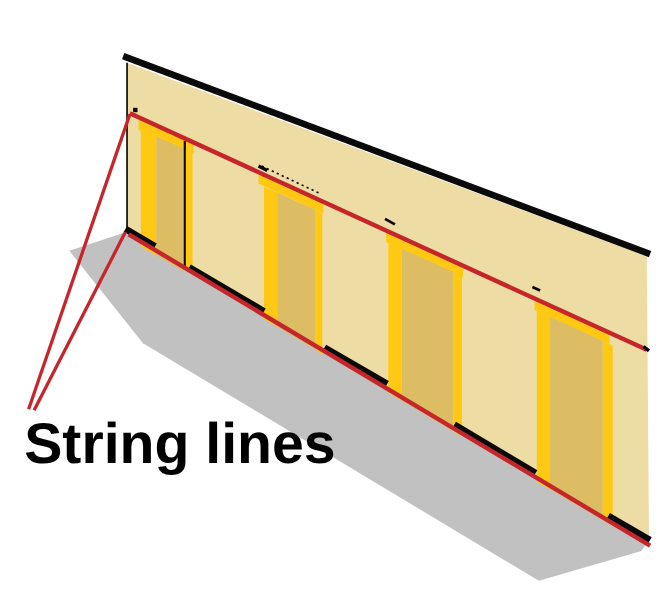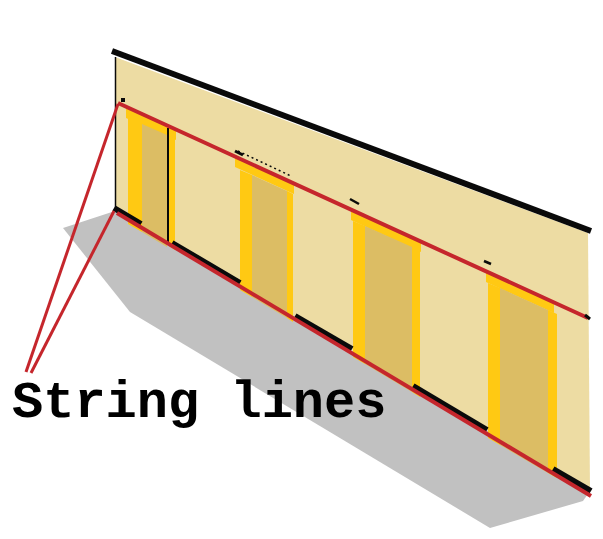--- a/index.html
+++ b/index.html
@@ -6,22 +6,22 @@
   .canvas{
     position:relative;
     width:603px;height:539px;
     background:#ffffff;
     overflow:hidden;
     font-family:"Liberation Serif", serif;
   }
   .canvas svg{position:absolute;left:0;top:0;}
   .label{
     position:absolute;
-    left:12px;top:378px;
-    font-family:Liberation Mono, monospace;
+    left:22px;top:378px;
+    font-family:Liberation Sans, sans-serif;
     font-weight:bold;
     font-size:52px;
     line-height:1;
     color:#000000;
     letter-spacing:0px;
     white-space:nowrap;
   }
 </style>
 </head>
 <body>

